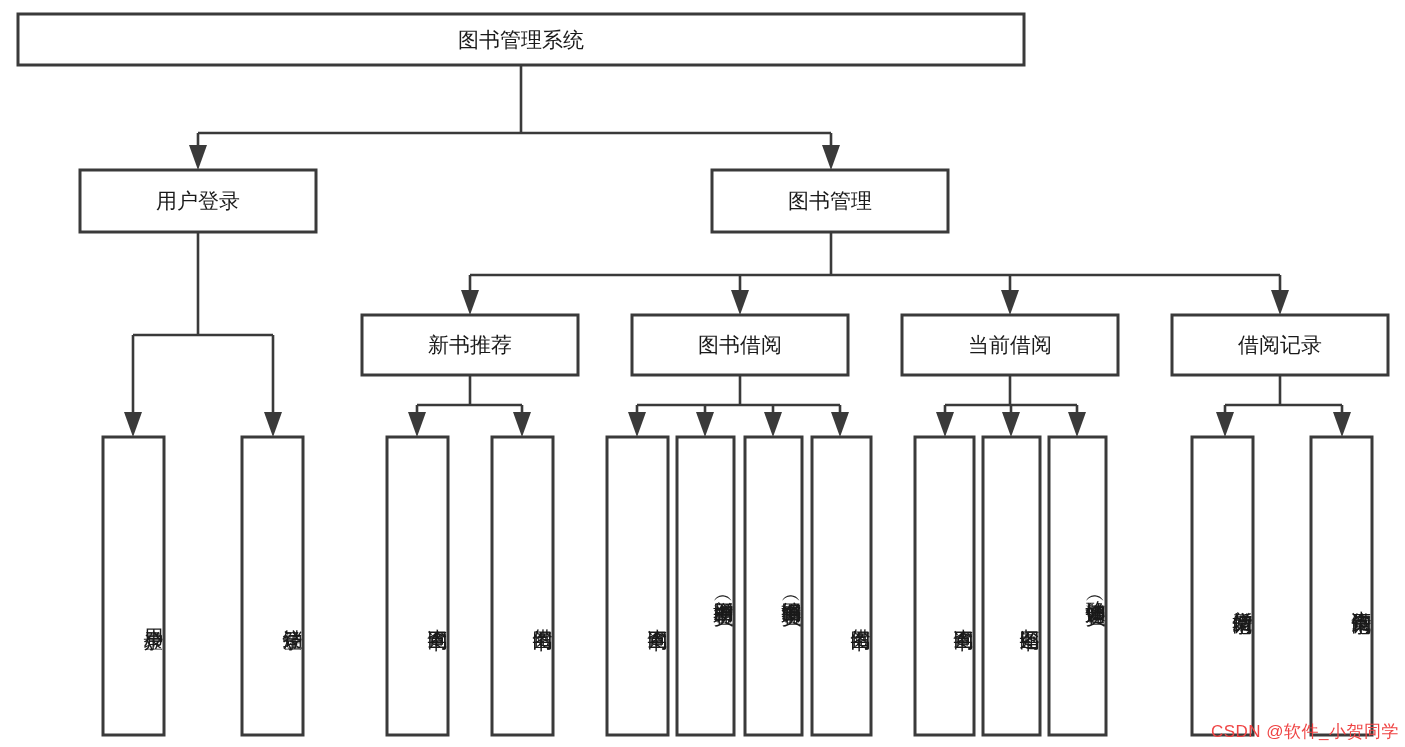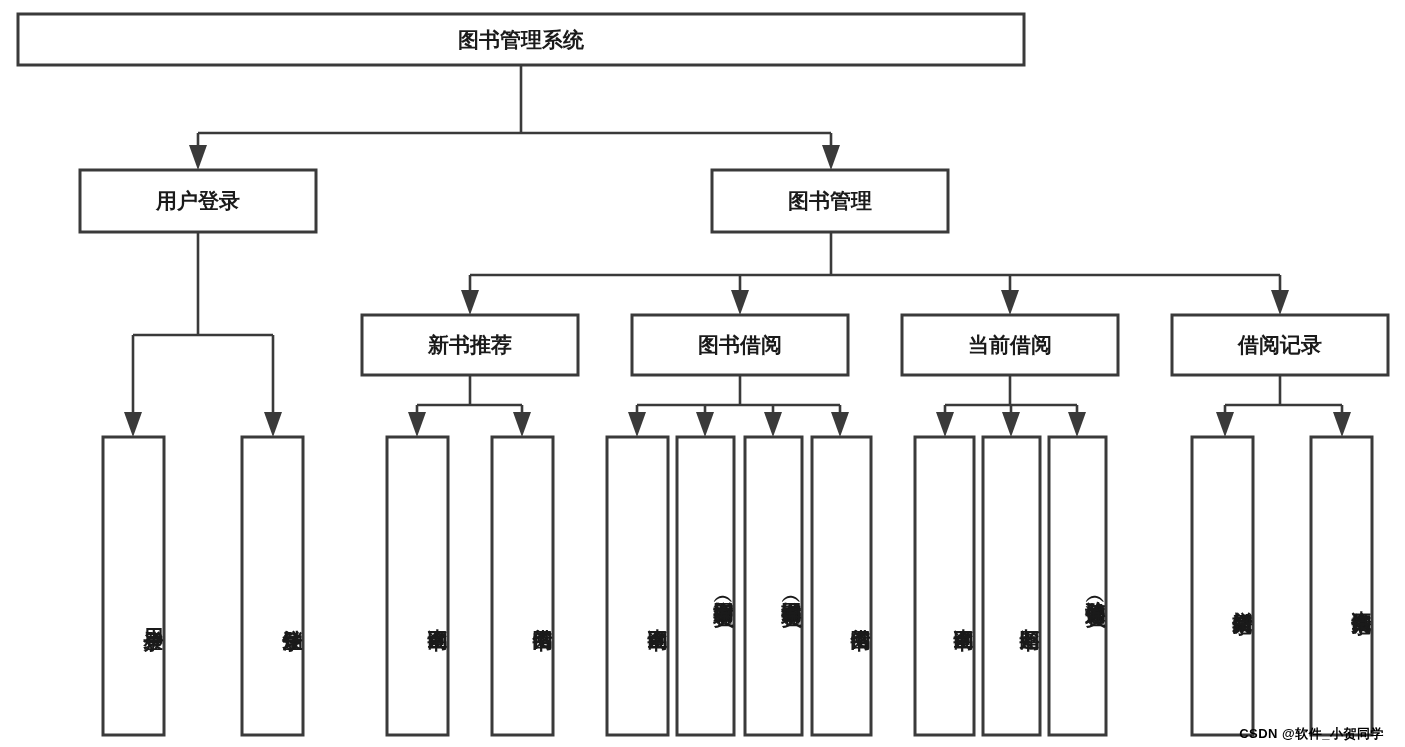--- a/index.html
+++ b/index.html
@@ -10,21 +10,20 @@
   body {
     width: 1405px;
     height: 747px;
     font-family: "Liberation Sans", "DejaVu Sans", sans-serif;
     overflow: hidden;
   }
   #diagram-root {
     position: relative;
     width: 1405px;
     height: 747px;
-    font-weight: bold;
   }
   svg.diagram-canvas {
     position: absolute;
     top: 0;
     left: 0;
     width: 1405px;
     height: 747px;
   }
   .node-rect {
     fill: #ffffff;
@@ -58,25 +57,25 @@
     color: #1a1a1a;
     letter-spacing: 1px;
     display: flex;
     align-items: flex-start;
     justify-content: center;
     white-space: nowrap;
     pointer-events: none;
   }
   .watermark {
     position: absolute;
-    right: 21px;
+    right: 6px;
     bottom: 4px;
     font-family: "Liberation Sans", "DejaVu Sans", sans-serif;
-    font-size: 13px;
-    color: #000000;
+    font-size: 17px;
+    color: #ef4444;
     letter-spacing: 0.5px;
     white-space: nowrap;
   }
 </style>
 </head>
 <body>
 
 <div id="diagram-root">
 
   <svg class="diagram-canvas" viewBox="0 0 1405 747" xmlns="http://www.w3.org/2000/svg">

